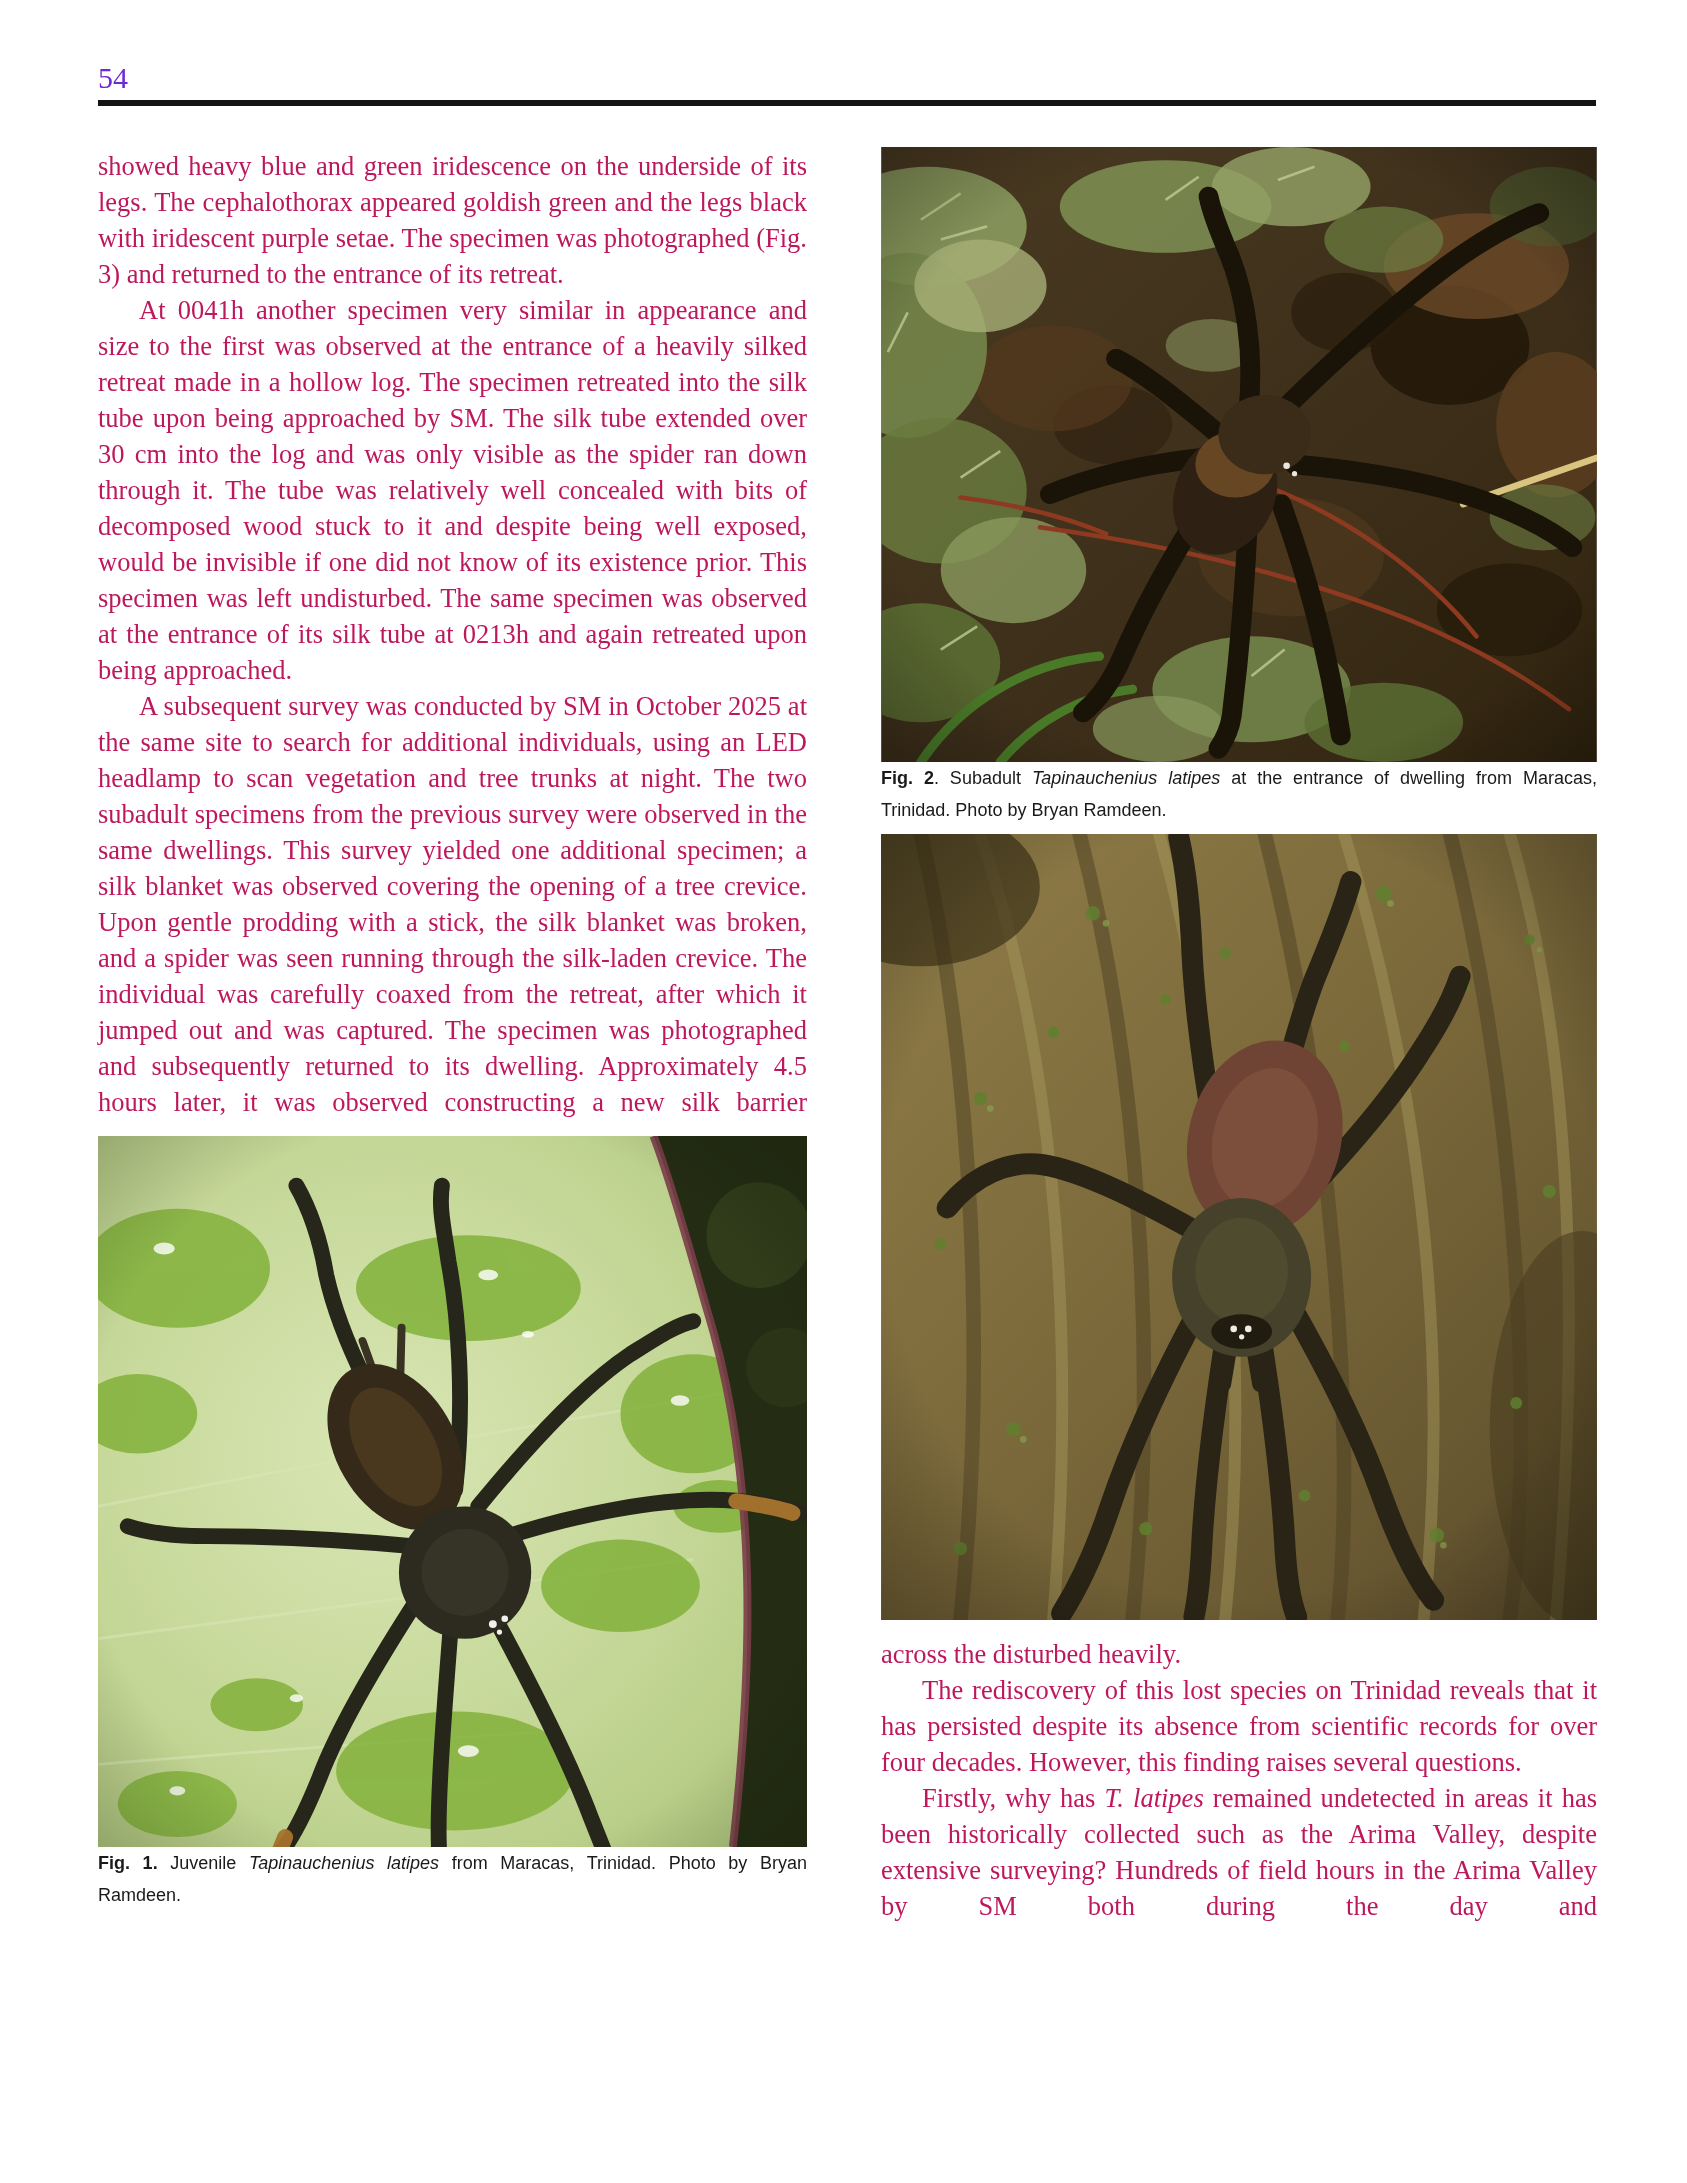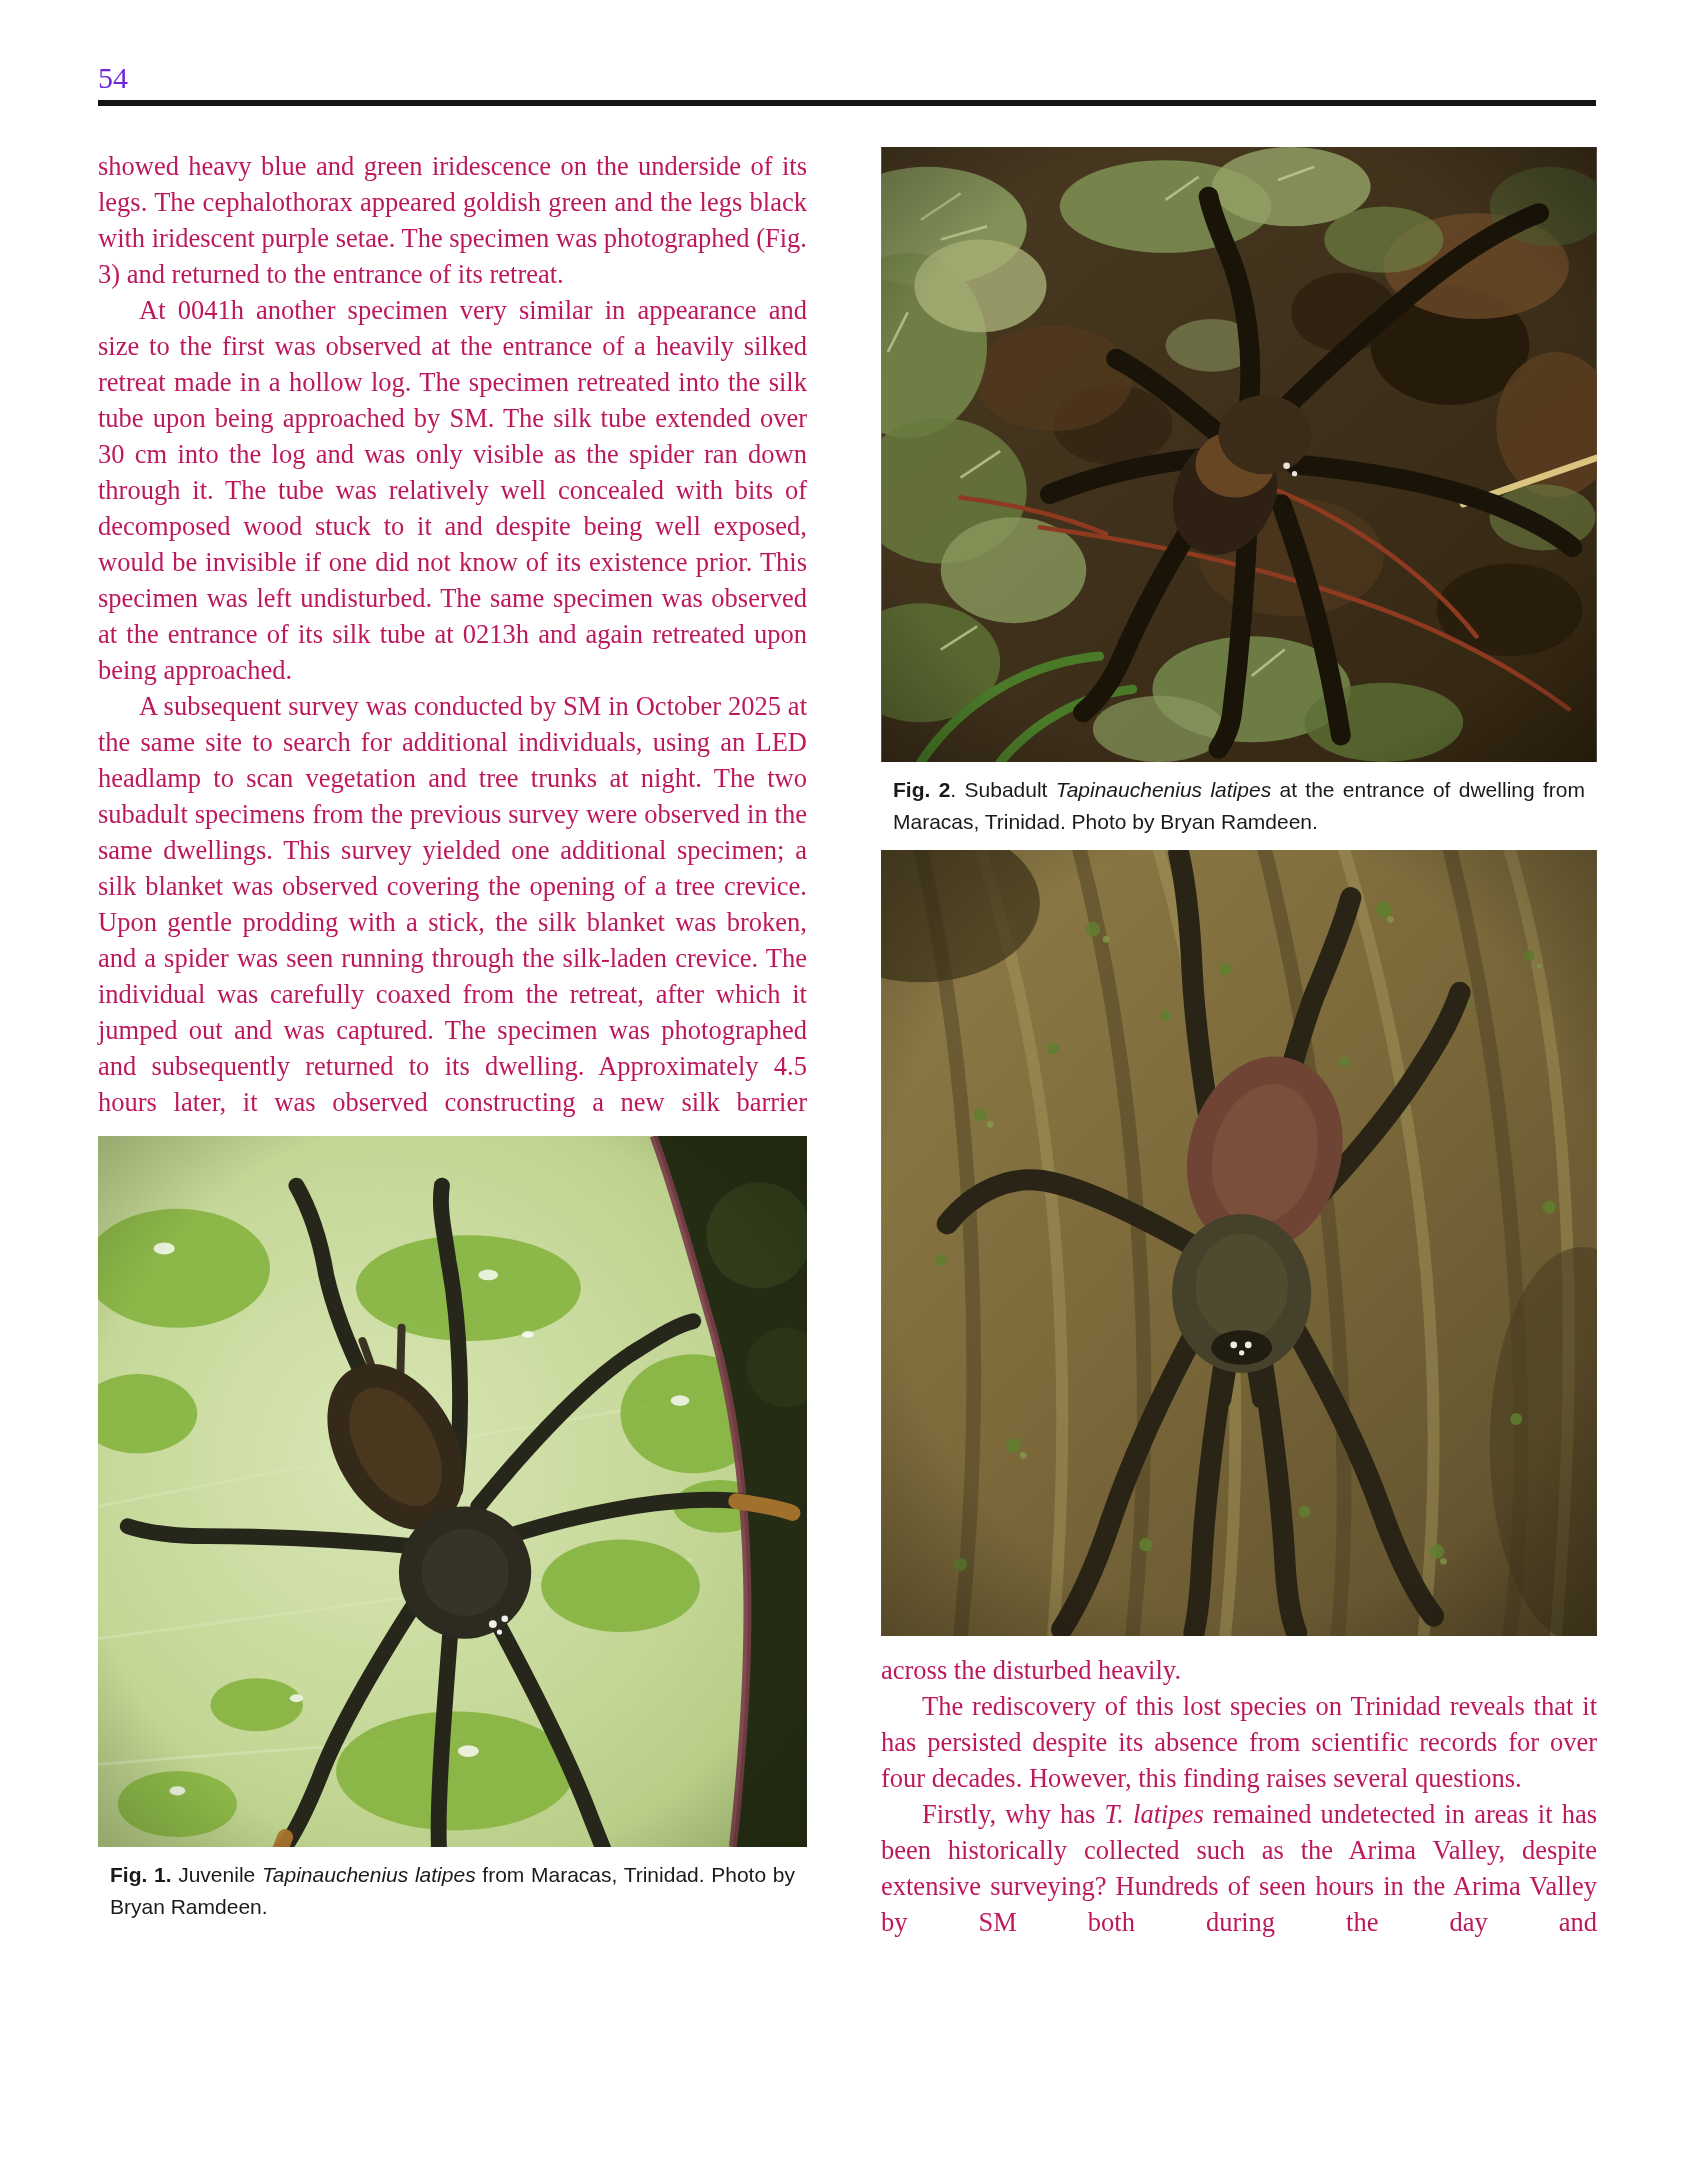--- a/index.html
+++ b/index.html
@@ -12,21 +12,21 @@
   .bp{font-family:"Liberation Serif",serif;font-size:26.5px;line-height:36px;text-align:justify;color:#be185d;margin:0;}
   .indent{text-indent:41px;}
   .cut{text-align-last:justify;}
   figure{margin:0;padding:0;display:block;}
   .fig1{margin-top:16px;}
   .cap1{margin-top:14.6px;}
   .cap2{margin-top:17px;}
   .fig3{margin-top:8px;}
   .cap3{margin-top:13.2px;}
   .rc-text{margin-top:16px;}
-  .caption{font-family:"Liberation Sans",sans-serif;font-size:21px;line-height:32px;text-align:justify;color:#1a1a1a;margin:12px;}
+  .caption{font-family:"Liberation Sans",sans-serif;font-size:18px;line-height:32px;text-align:justify;color:#1a1a1a;margin:0;}
   .cap-label{font-weight:bold;}
   svg{display:block;}
 </style>
 </head>
 <body>
 
 <div class="page">
 
   <div class="pg-num">54</div>
   <div class="header-rule"></div>
@@ -287,18 +287,18 @@
               <circle cx="0" cy="120" r="4"></circle>
           </g>
         </g>
         <rect width="1082" height="1188" fill="url(#vig3)"></rect>
       </svg>
     </figure>
 
     <div class="rc-text">
       <p class="bp">across the disturbed heavily.</p>
       <p class="bp indent">The rediscovery of this lost species on Trinidad reveals that it has persisted despite its absence from scientific records for over four decades. However, this finding raises several questions.</p>
-      <p class="bp indent cut"><span>Firstly, why has </span><i>T. latipes</i><span> remained undetected in areas it has been historically collected such as the Arima Valley, despite extensive surveying? Hundreds of seen hours in the Arima Valley by SM both during the day and</span></p>
+      <p class="bp indent cut"><span>Firstly, why has </span><i>T. latipes</i><span> remained undetected in areas it has been historically collected such as the Arima Valley, despite extensive surveying? Hundreds of field hours in the Arima Valley by SM both during the day and</span></p>
     </div>
   </div>
 
 </div>
 
 
 </body></html>

